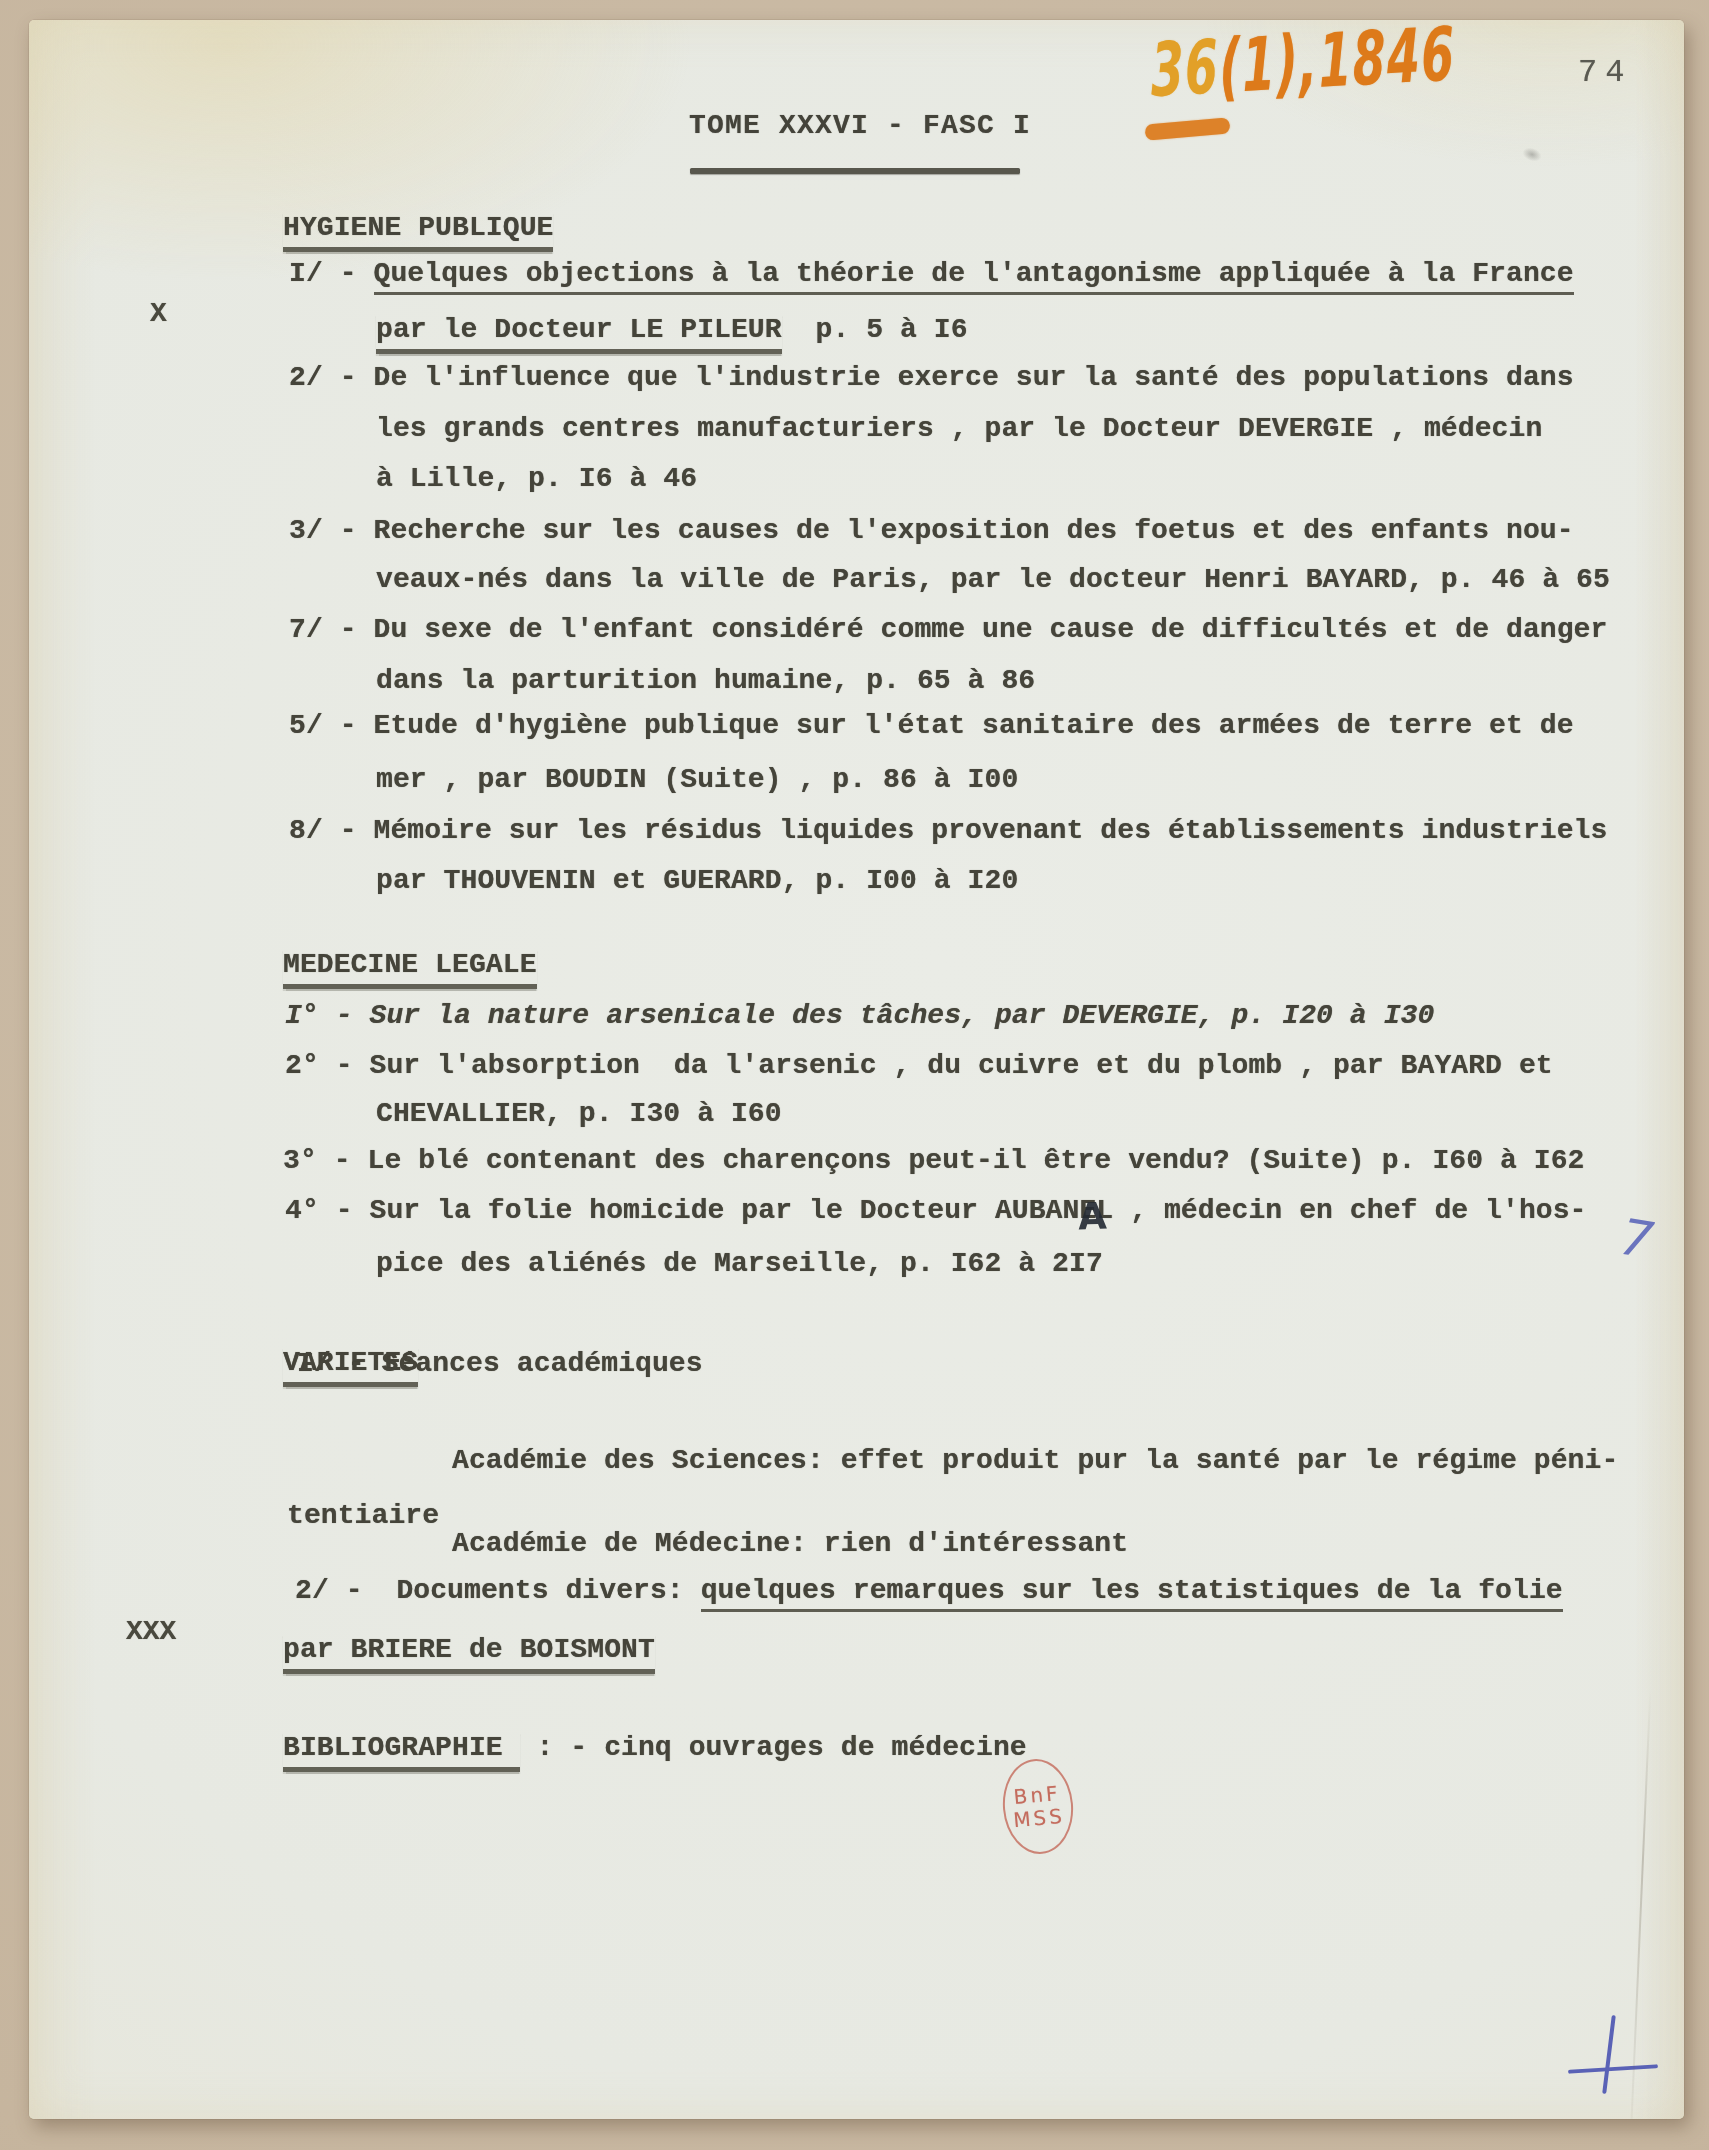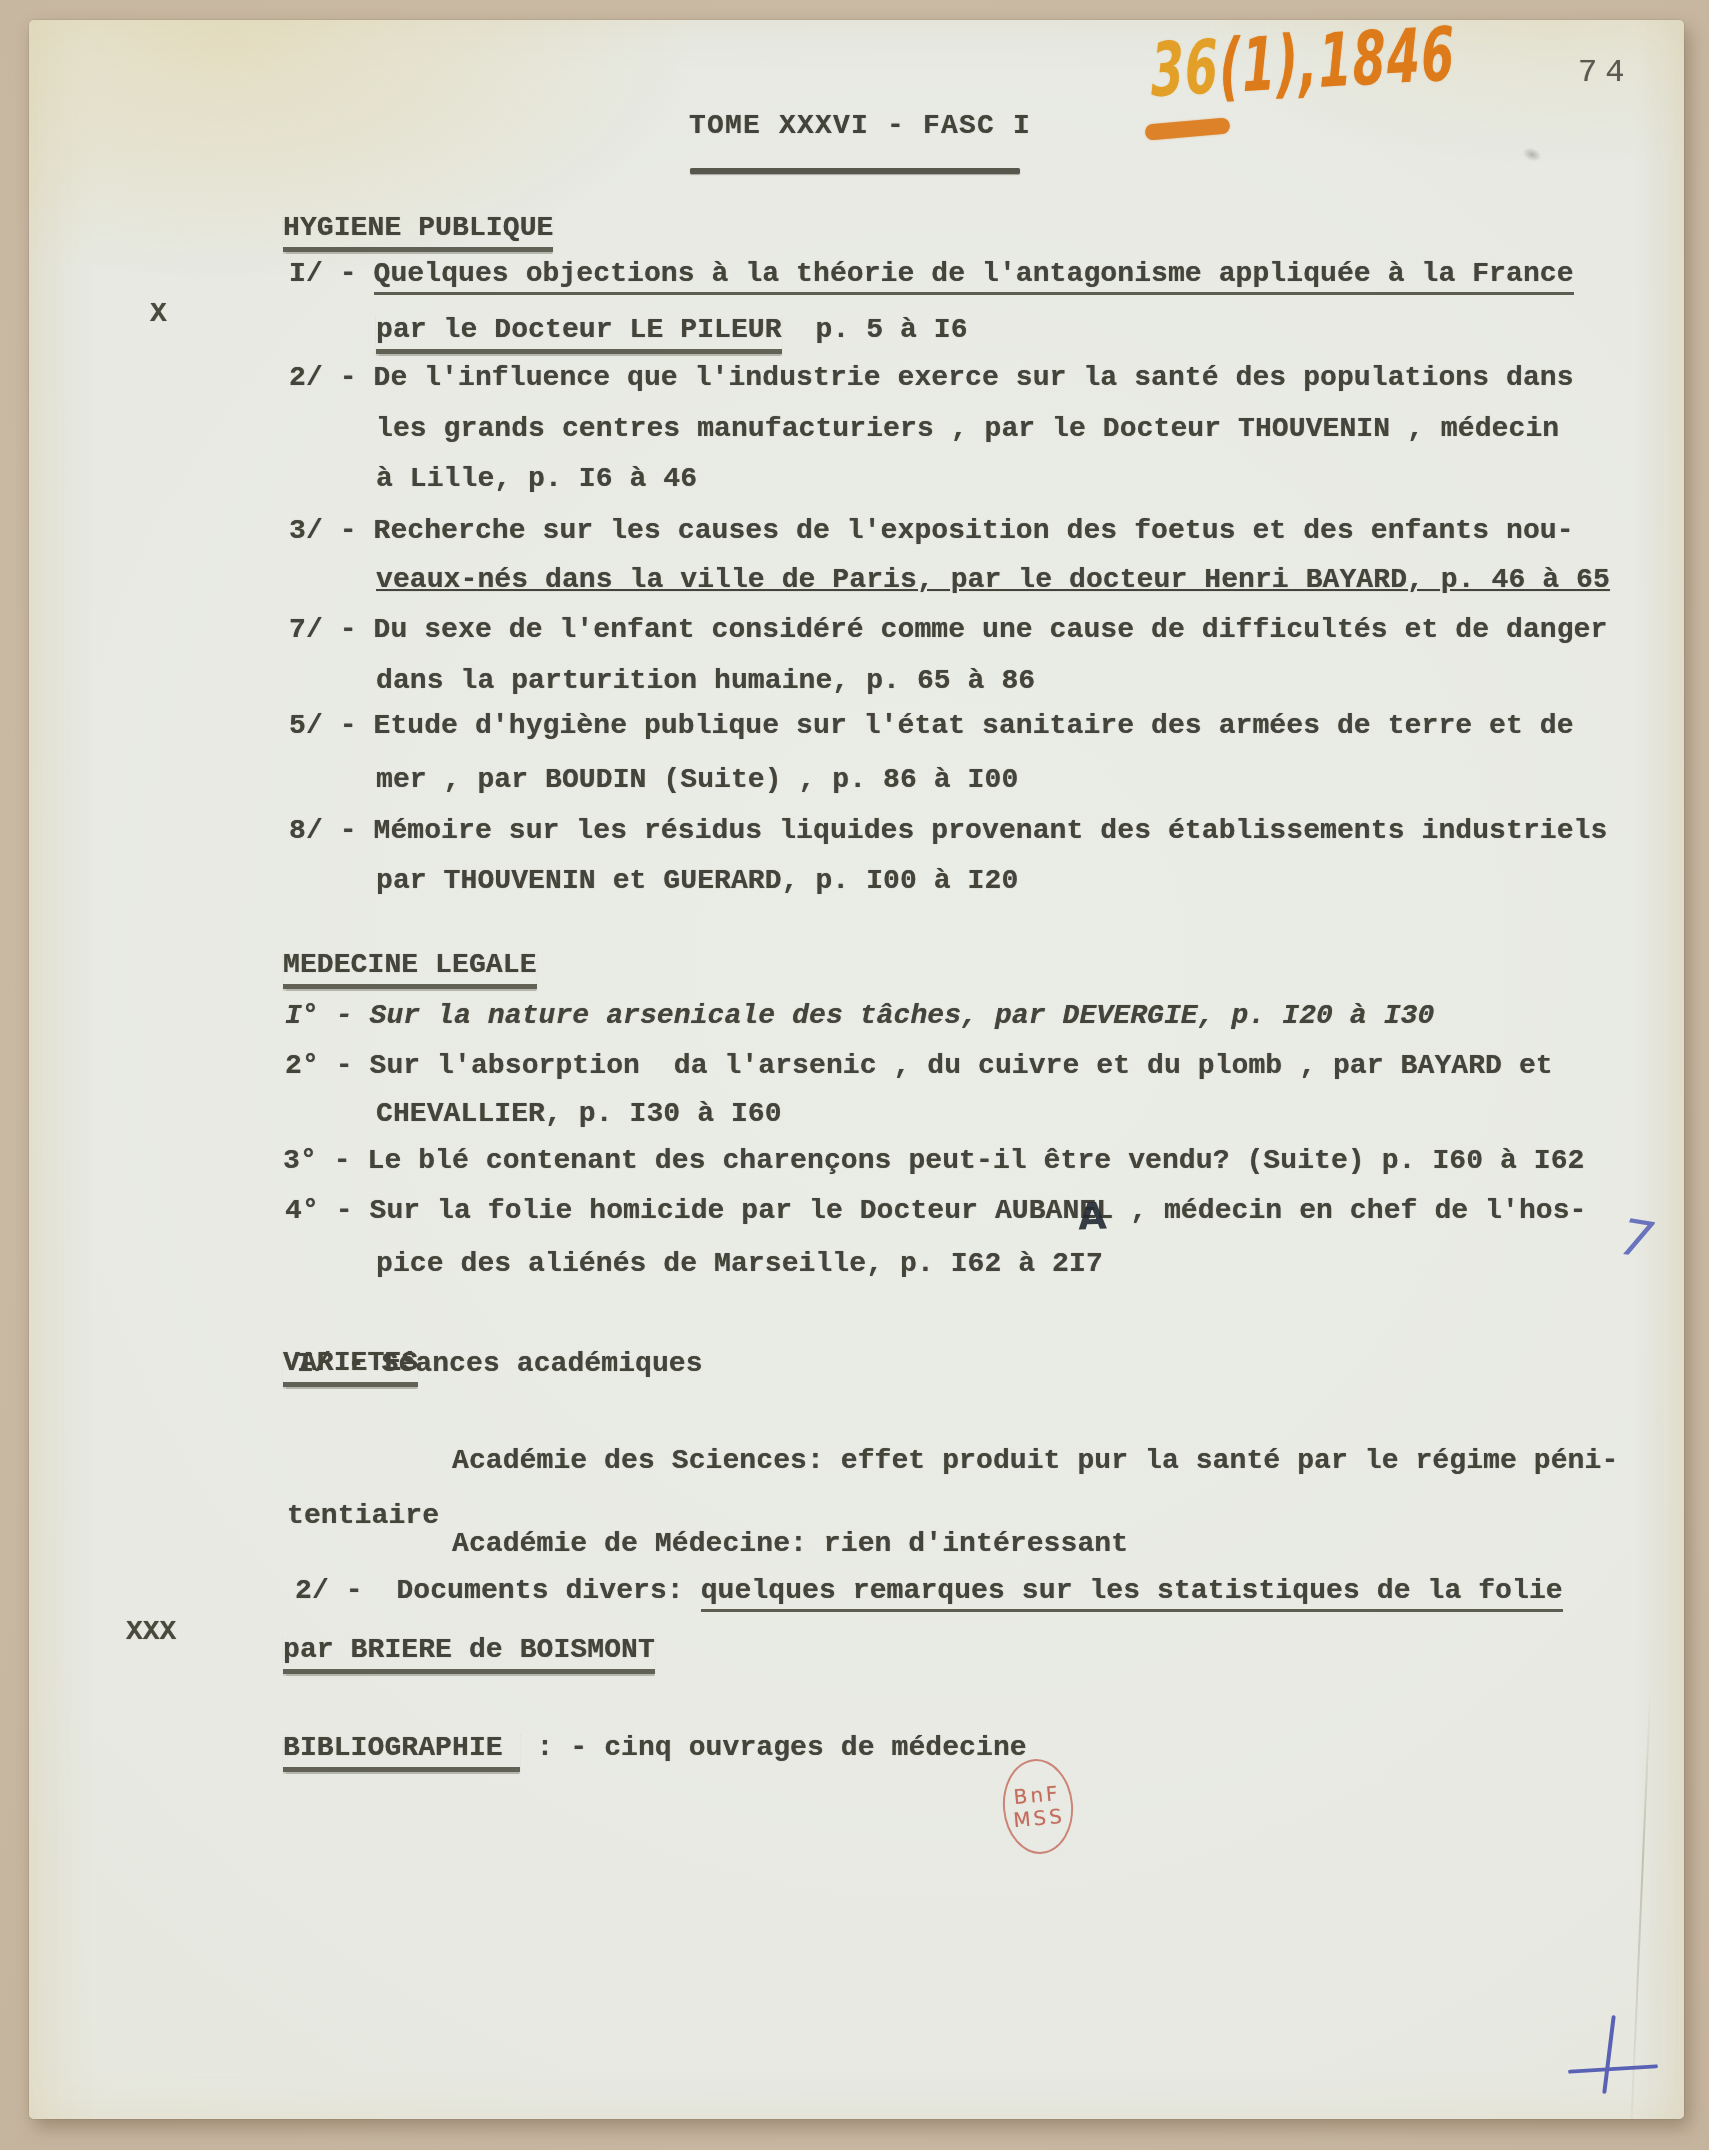--- a/index.html
+++ b/index.html
@@ -100,24 +100,24 @@
   <div class="catalog-dash"></div>
   <div class="pencil-smudge"></div>
 
   <div class="margin-mark" style="left:150px;top:300px;">X</div>
   <div class="margin-mark" style="left:126px;top:1618px;">XXX</div>
 
   <div class="line" style="left:283px;top:212px;"><span></span><span class="uh">HYGIENE PUBLIQUE</span><span></span></div>
   <div class="line" style="left:289px;top:258px;"><span>I/ - </span><span class="u">Quelques objections à la théorie de l'antagonisme appliquée à la France</span><span></span></div>
   <div class="line" style="left:376px;top:314px;"><span></span><span class="uh">par le Docteur LE PILEUR</span><span>  p. 5 à I6</span></div>
   <div class="line" style="left:289px;top:362px;"><span>2/ - De l'influence que l'industrie exerce sur la santé des populations dans</span><span class="u"></span><span></span></div>
-  <div class="line" style="left:376px;top:413px;"><span>les grands centres manufacturiers , par le Docteur THOUVENIN , médecin</span><span class="u"></span><span></span></div>
+  <div class="line" style="left:376px;top:413px;"><span>les grands centres manufacturiers , par le Docteur DEVERGIE , médecin</span><span class="u"></span><span></span></div>
   <div class="line" style="left:376px;top:463px;"><span>à Lille, p. I6 à 46</span><span class="u"></span><span></span></div>
   <div class="line" style="left:289px;top:515px;"><span>3/ - Recherche sur les causes de l'exposition des foetus et des enfants nou-</span><span class="u"></span><span></span></div>
-  <div class="line" style="left:376px;top:564px;text-decoration:underline;"><span>veaux-nés dans la ville de Paris, par le docteur Henri BAYARD, p. 46 à 65</span><span class="u"></span><span></span></div>
+  <div class="line" style="left:376px;top:564px;"><span>veaux-nés dans la ville de Paris, par le docteur Henri BAYARD, p. 46 à 65</span><span class="u"></span><span></span></div>
   <div class="line" style="left:289px;top:614px;"><span>7/ - Du sexe de l'enfant considéré comme une cause de difficultés et de danger</span><span class="u"></span><span></span></div>
   <div class="line" style="left:376px;top:665px;"><span>dans la parturition humaine, p. 65 à 86</span><span class="u"></span><span></span></div>
   <div class="line" style="left:289px;top:710px;"><span>5/ - Etude d'hygiène publique sur l'état sanitaire des armées de terre et de</span><span class="u"></span><span></span></div>
   <div class="line" style="left:376px;top:764px;"><span>mer , par BOUDIN (Suite) , p. 86 à I00</span><span class="u"></span><span></span></div>
   <div class="line" style="left:289px;top:815px;"><span>8/ - Mémoire sur les résidus liquides provenant des établissements industriels</span><span class="u"></span><span></span></div>
   <div class="line" style="left:376px;top:865px;"><span>par THOUVENIN et GUERARD, p. I00 à I20</span><span class="u"></span><span></span></div>
   <div class="line" style="left:283px;top:949px;"><span></span><span class="uh">MEDECINE LEGALE</span><span></span></div>
   <div class="line" style="left:285px;top:1000px;font-style:italic;"><span>I° - Sur la nature arsenicale des tâches, par DEVERGIE, p. I20 à I30</span><span class="u"></span><span></span></div>
   <div class="line" style="left:285px;top:1050px;"><span>2° - Sur l'absorption  da l'arsenic , du cuivre et du plomb , par BAYARD et</span><span class="u"></span><span></span></div>
   <div class="line" style="left:376px;top:1098px;"><span>CHEVALLIER, p. I30 à I60</span><span class="u"></span><span></span></div>

